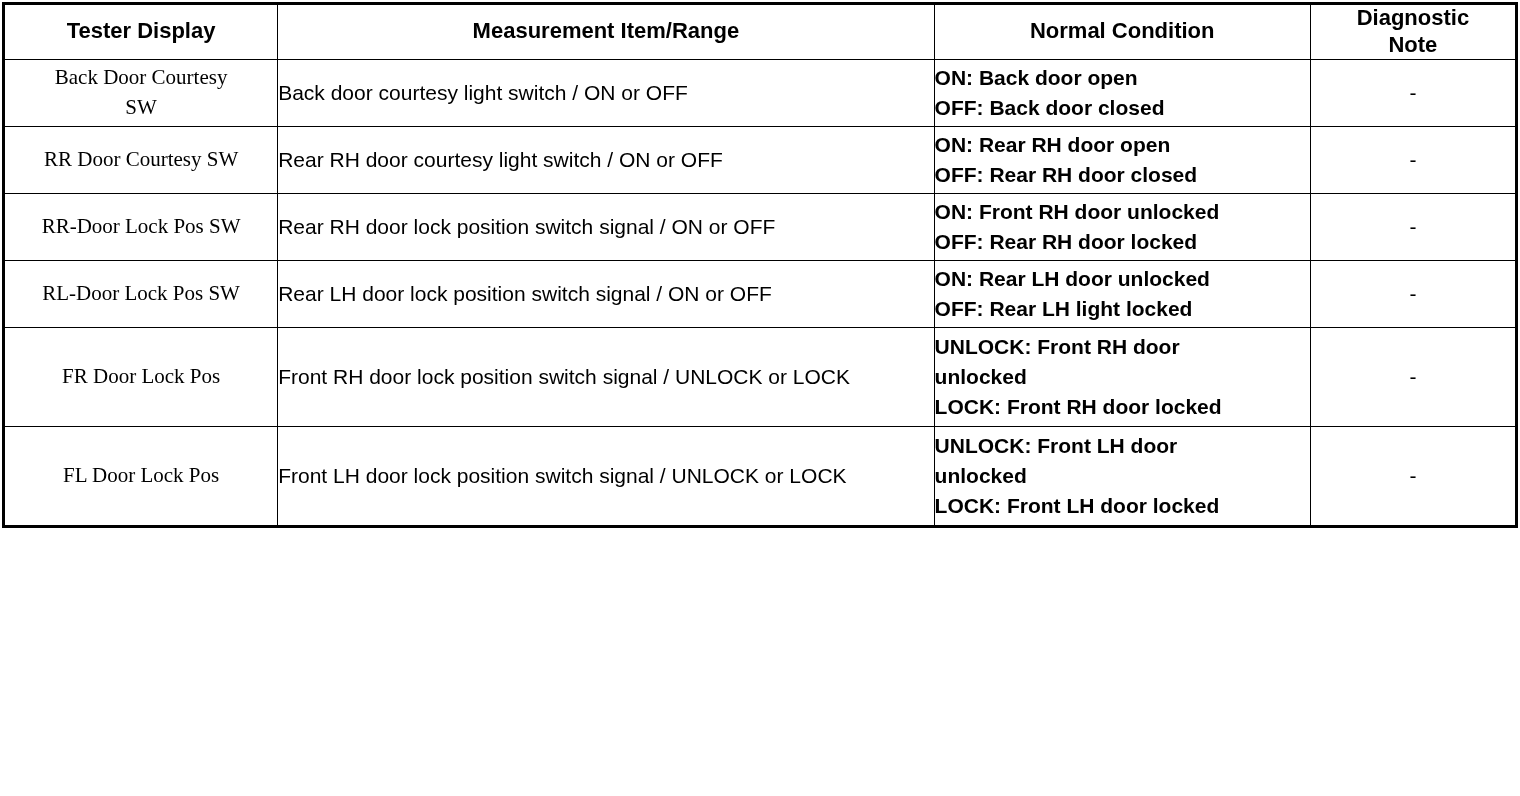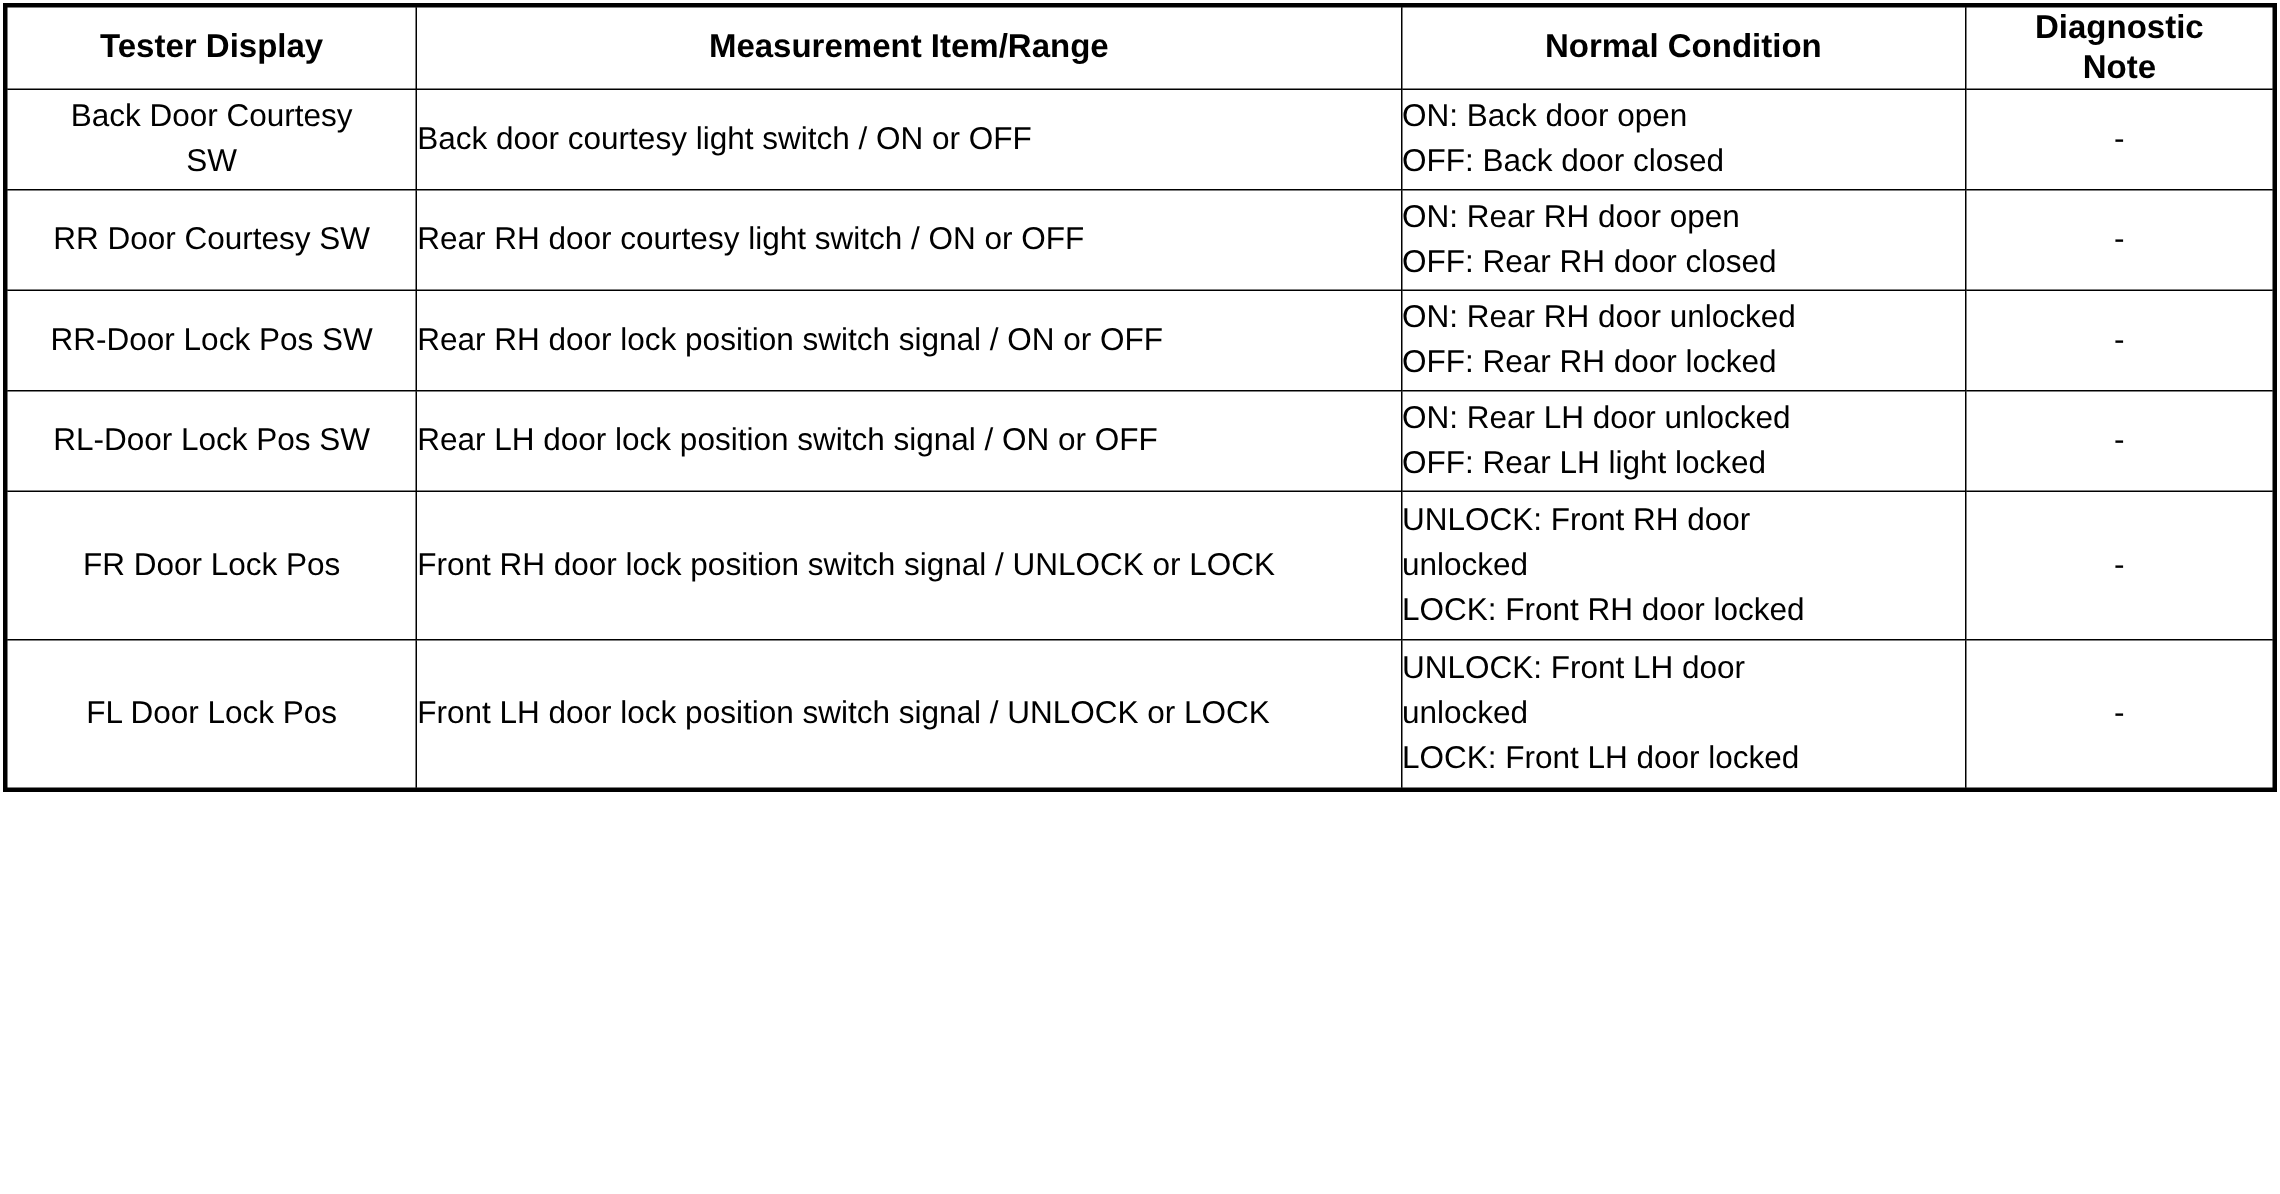--- a/index.html
+++ b/index.html
@@ -47,28 +47,30 @@
 
   tbody tr td {
     font-weight: normal;
     font-size: 21px;
     line-height: 1.42;
   }
 
   td.cell-tester {
     text-align: center;
     padding: 6px 8px;
+    font-family: Liberation Serif, serif;
   }
   td.cell-measure {
     text-align: left;
     padding: 6px 26px;
   }
   td.cell-normal {
     text-align: left;
     padding: 6px 6px 6px 9px;
+    font-weight: bold;
   }
   td.cell-note {
     text-align: center;
     padding: 6px 4px;
   }
 
   tbody tr.r-short td { height: 66px; }
   tbody tr.r-tall  td { height: 98px; }
 
   .linebox { display: block; }
@@ -139,21 +141,21 @@
     <tr class="r-short">
       <td class="cell-tester">
         <span class="linebox">
           <span class="ln">RR-Door Lock Pos SW</span>
 
         </span>
       </td>
       <td class="cell-measure">Rear RH door lock position switch signal / ON or OFF</td>
       <td class="cell-normal">
         <span class="linebox">
-          <span class="ln">ON: Rear RH door unlocked</span>
+          <span class="ln">ON: Front RH door unlocked</span>
           <span class="ln">OFF: Rear RH door locked</span>
 
         </span>
       </td>
       <td class="cell-note">-</td>
     </tr>
 
     <tr class="r-short">
       <td class="cell-tester">
         <span class="linebox">

